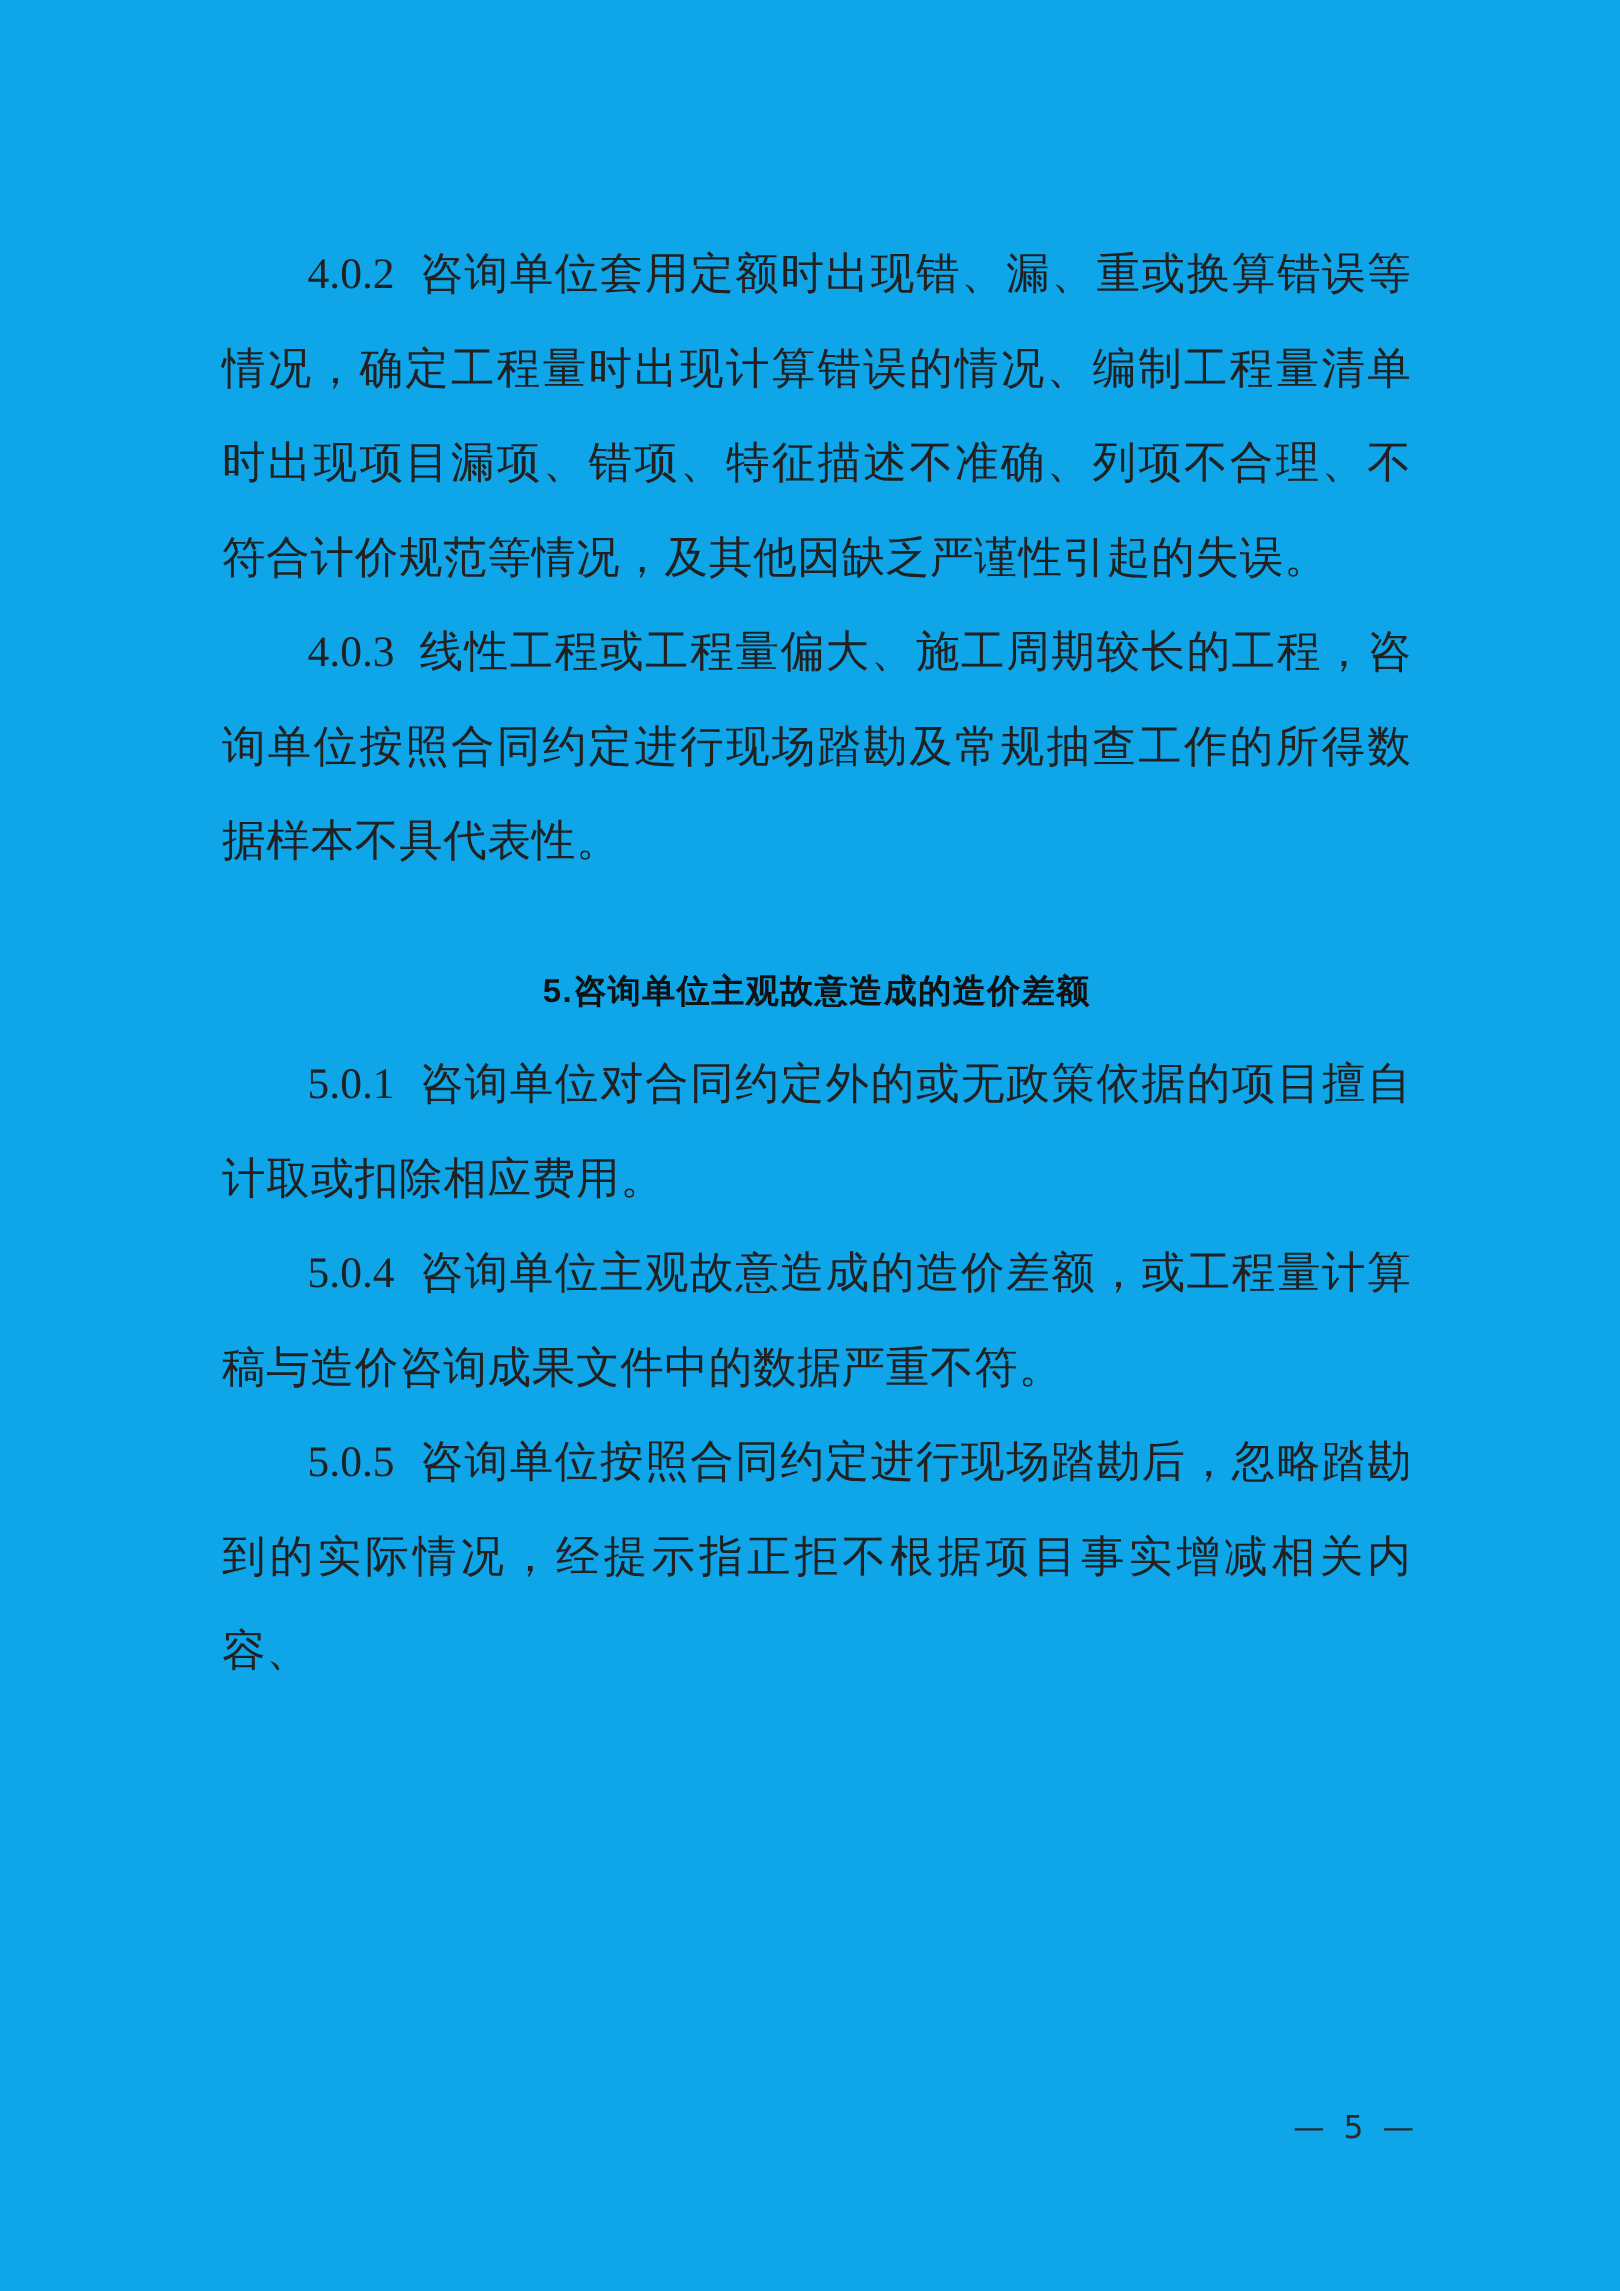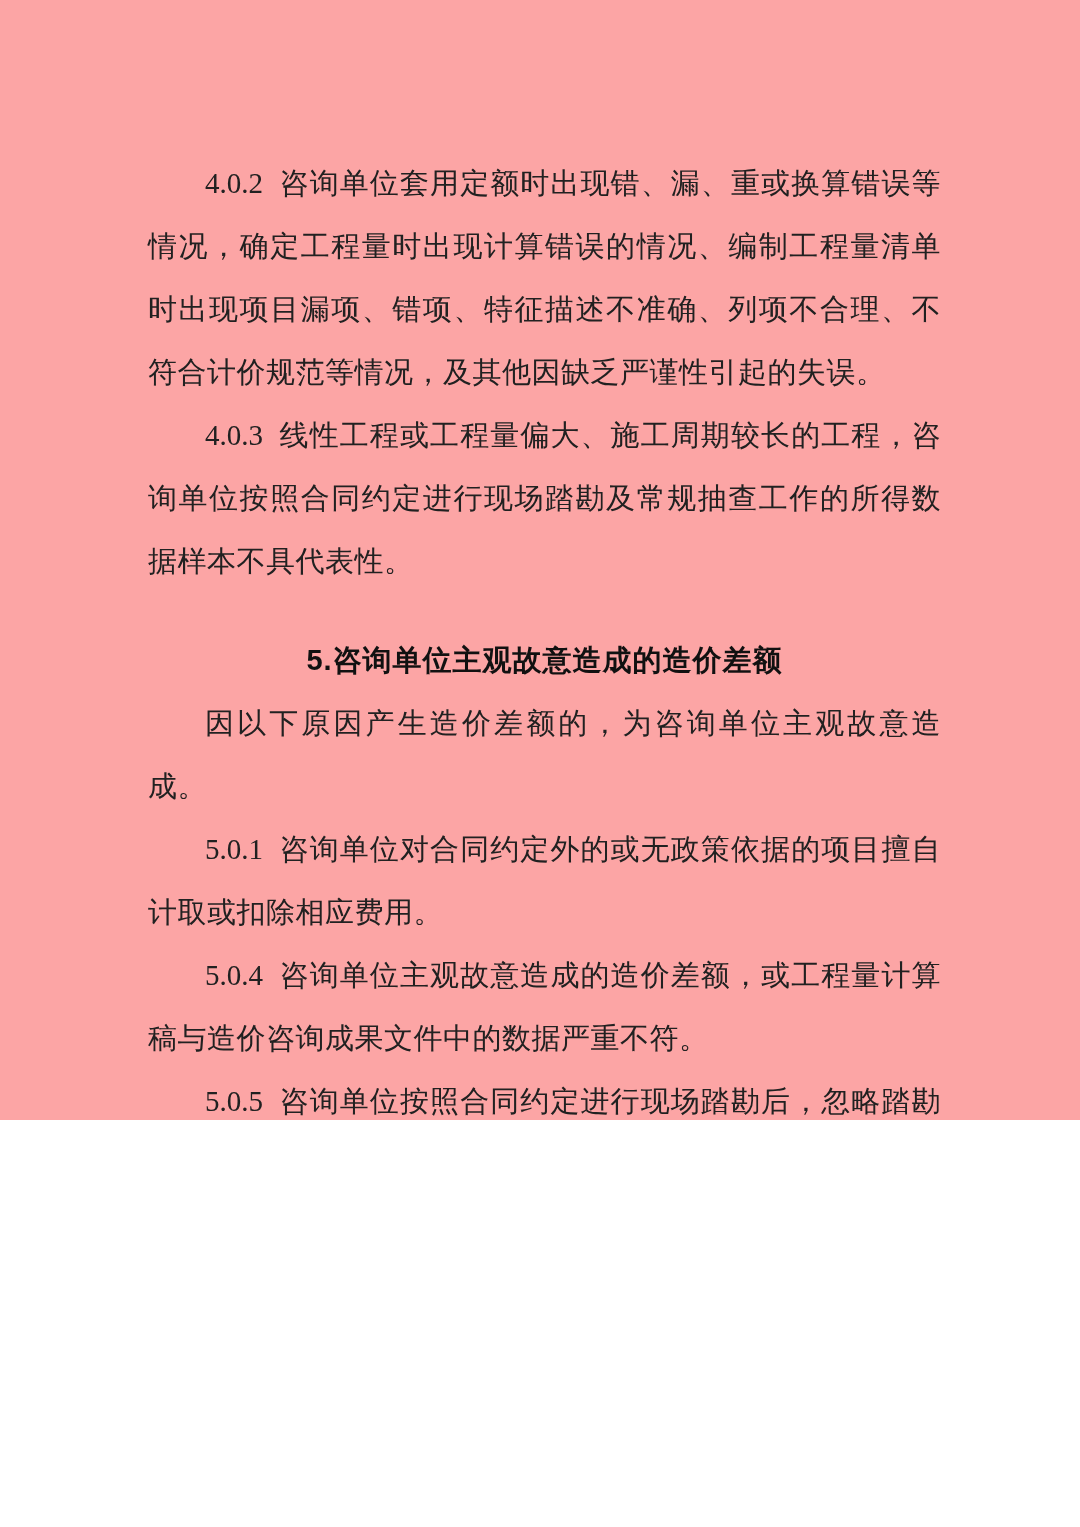--- a/index.html
+++ b/index.html
@@ -3,22 +3,22 @@
 <meta charset="utf-8">
 <style>
   html, body {
     margin: 0;
     padding: 0;
     background: #ffffff;
   }
   .page {
     position: relative;
     width: 1080px;
-    height: 1120px;
-    background: #fca5a5;
+    height: 1527px;
+    background: #0ea5e9;
     overflow: hidden;
     font-family: "Liberation Serif", serif;
   }
   .content {
     position: absolute;
     left: 148px;
     top: 152px;
     width: 793px;
     color: #212121;
     font-size: 29px;
@@ -32,21 +32,21 @@
     letter-spacing: 0.5px;
   }
   p.clause .num {
     margin-right: 16px;
     letter-spacing: 0;
   }
   h2.heading {
     margin: 36px 0 0 0;
     padding: 0;
     font-family: "Liberation Sans", sans-serif;
-    font-size: 29px;
+    font-size: 22px;
     font-weight: bold;
     color: #111111;
     text-align: center;
     line-height: 63px;
     letter-spacing: 1px;
   }
   .page-number {
     position: absolute;
     left: 862px;
     top: 1406px;
@@ -62,21 +62,20 @@
 
 <div class="page">
   <main class="content">
 
     <p class="clause"><span class="num">4.0.2</span><span>咨询单位套用定额时出现错、漏、重或换算错误等情况，确定工程量时出现计算错误的情况、编制工程量清单时出现项目漏项、错项、特征描述不准确、列项不合理、不符合计价规范等情况，及其他因缺乏严谨性引起的失误。</span></p>
 
     <p class="clause"><span class="num">4.0.3</span><span>线性工程或工程量偏大、施工周期较长的工程，咨询单位按照合同约定进行现场踏勘及常规抽查工作的所得数据样本不具代表性。</span></p>
 
     <h2 class="heading">5.咨询单位主观故意造成的造价差额</h2>
 
-    <p class="intro">因以下原因产生造价差额的，为咨询单位主观故意造成。</p>
 
     <p class="clause"><span class="num">5.0.1</span><span>咨询单位对合同约定外的或无政策依据的项目擅自计取或扣除相应费用。</span></p>
 
 
 
     <p class="clause"><span class="num">5.0.4</span><span>咨询单位主观故意造成的造价差额，或工程量计算稿与造价咨询成果文件中的数据严重不符。</span></p>
 
     <p class="clause"><span class="num">5.0.5</span><span>咨询单位按照合同约定进行现场踏勘后，忽略踏勘到的实际情况，经提示指正拒不根据项目事实增减相关内容、</span></p>
 
   </main>

